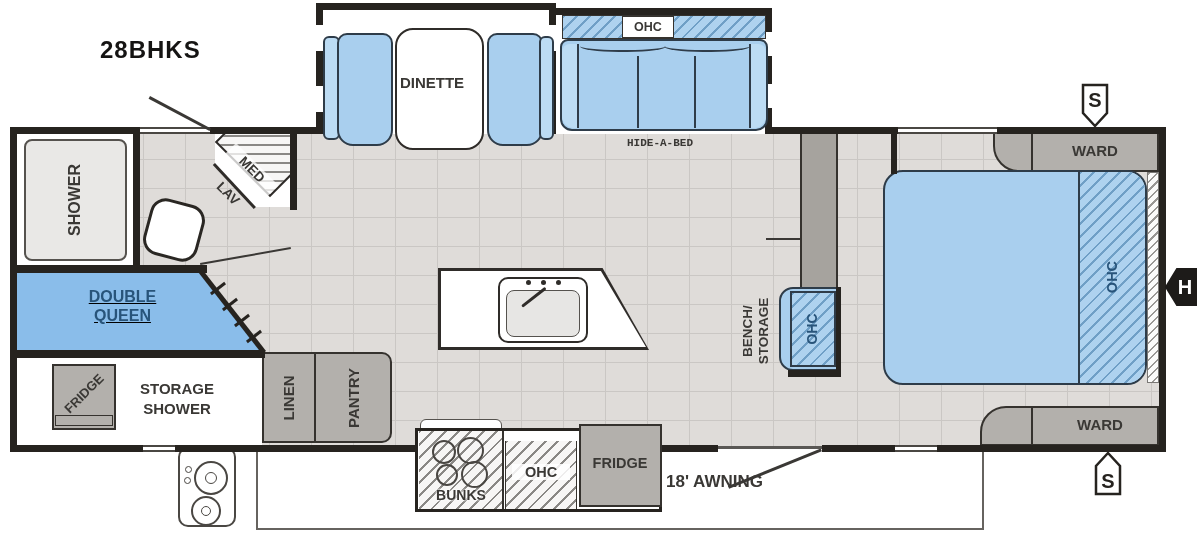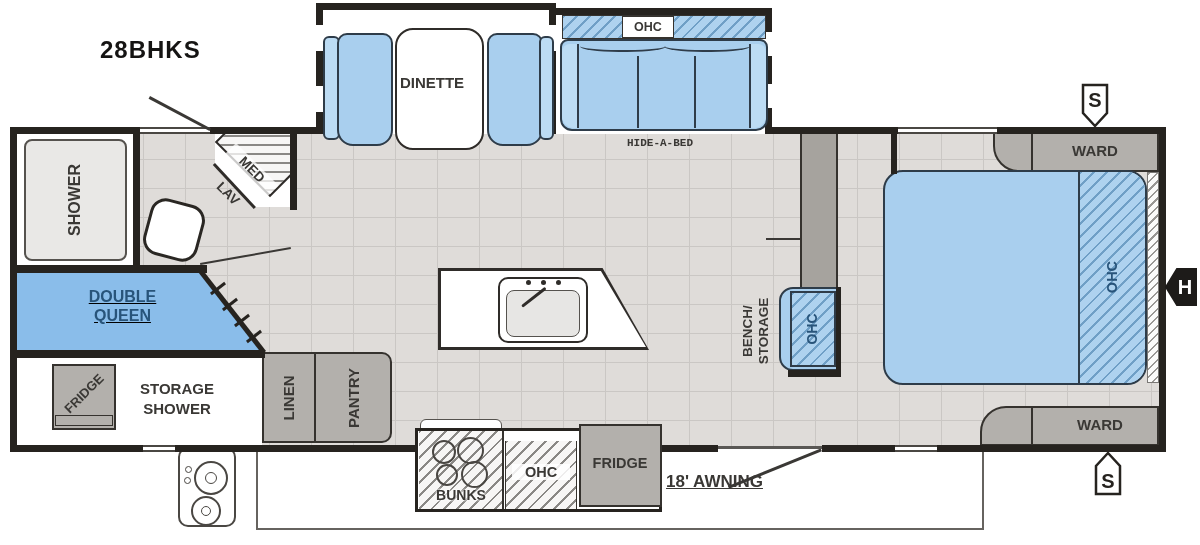--- a/index.html
+++ b/index.html
@@ -37,21 +37,21 @@
 
   <div class="floor" style="left:17px;top:130px;width:1142px;height:318px;"></div>
 
   <div class="whiteroom" style="left:17px;top:130px;width:116px;height:138px;"></div>
   <div class="whiteroom" style="left:17px;top:357px;width:245px;height:89px;"></div>
 
   <div class="thinline" style="left:256px;top:450px;width:2px;height:80px;"></div>
   <div class="thinline" style="left:256px;top:528px;width:728px;height:2px;"></div>
   <div class="thinline" style="left:982px;top:449px;width:2px;height:81px;"></div>
   <div class="leader" style="left:728px;top:486px;width:100px;transform:rotate(-22deg);"></div>
-  <div class="lbl" style="left:652px;top:472px;width:125px;font-size:17px;text-decoration:underline;">18' AWNING</div>
+  <div class="lbl" style="left:652px;top:472px;width:125px;font-size:17px;">18' AWNING</div>
 
   <div class="abs" style="left:316px;top:3px;width:240px;height:131px;background:#fff;border:7px solid #26231f;border-bottom:none;box-sizing:border-box;"></div>
   <div class="abs" style="left:316px;top:25px;width:7px;height:26px;background:#fff;"></div>
   <div class="abs" style="left:316px;top:86px;width:7px;height:26px;background:#fff;"></div>
   <div class="abs" style="left:549px;top:25px;width:7px;height:26px;background:#fff;"></div>
 
   <div class="abs" style="left:556px;top:8px;width:216px;height:126px;background:#fff;border:7px solid #26231f;border-bottom:none;border-left:none;box-sizing:border-box;"></div>
   <div class="abs" style="left:765px;top:32px;width:7px;height:24px;background:#fff;"></div>
   <div class="abs" style="left:765px;top:84px;width:7px;height:24px;background:#fff;"></div>
 

